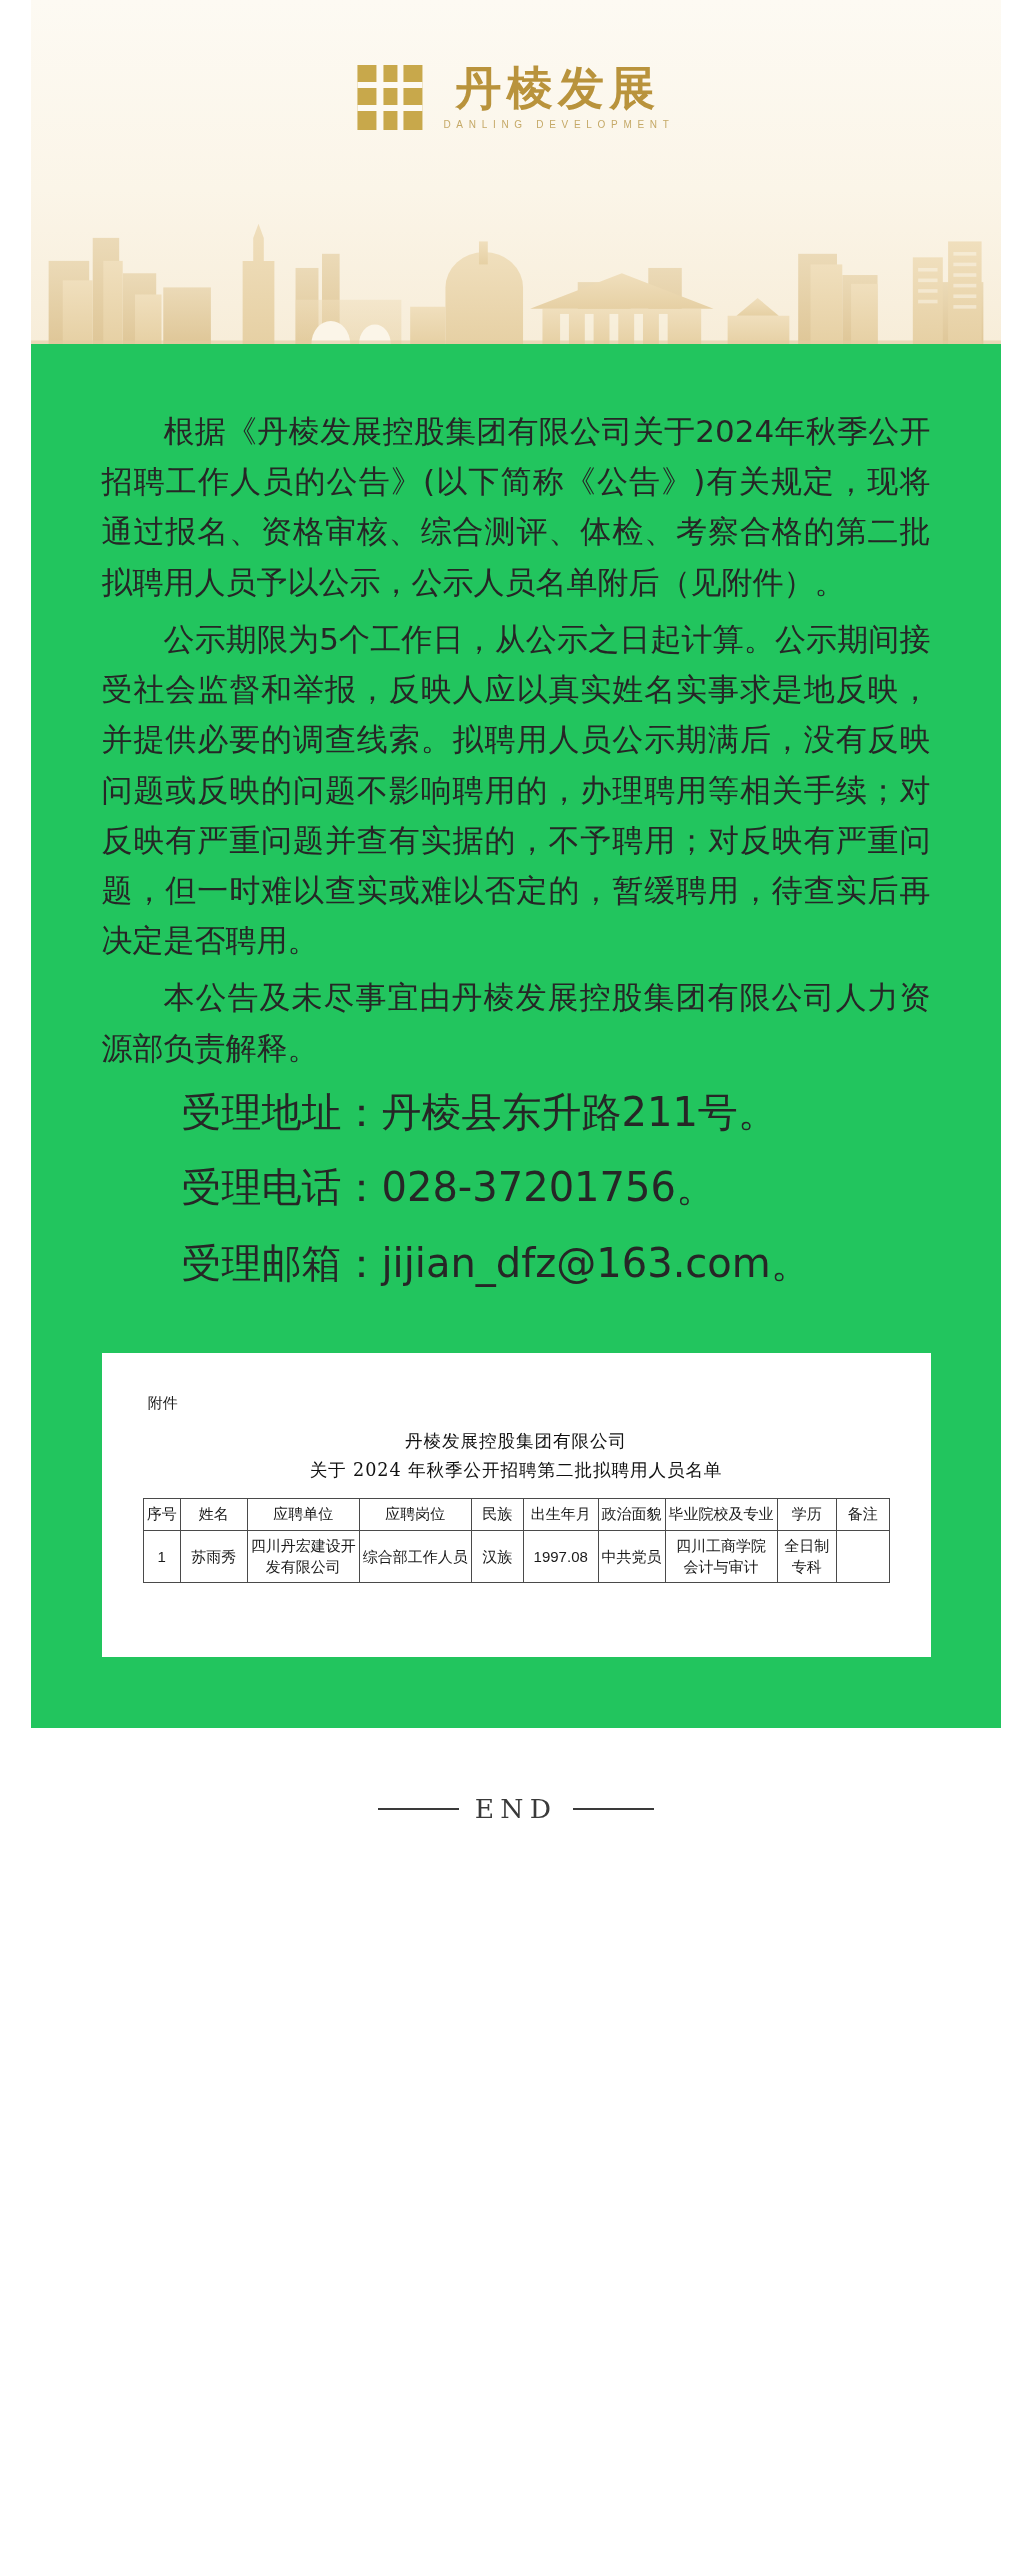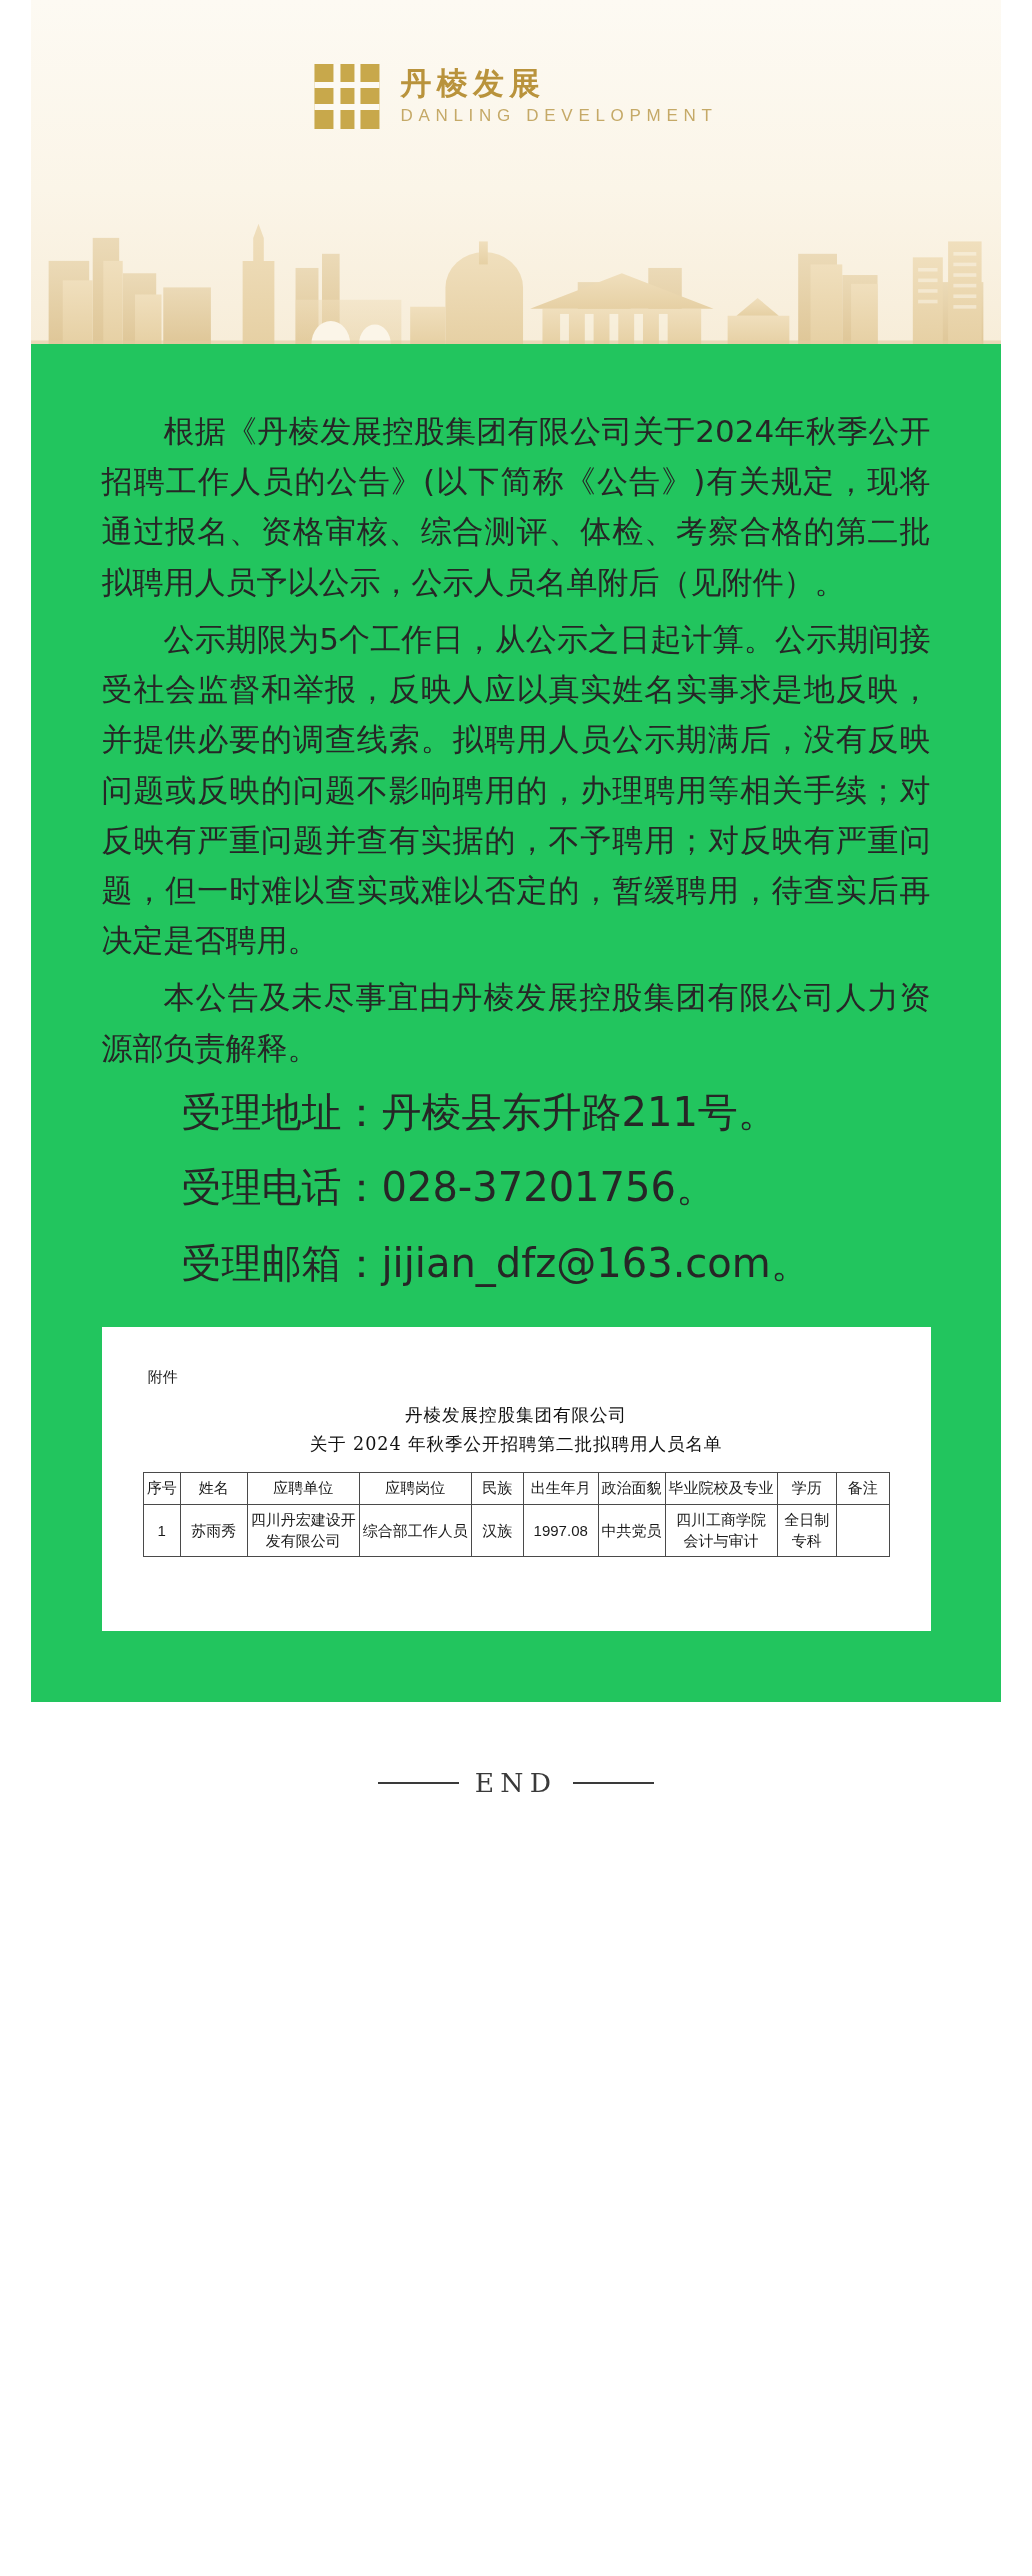--- a/index.html
+++ b/index.html
@@ -64,29 +64,30 @@
   .logo-mark .h1 { left: 0; top: 17.6px; width: 65px; height: 6.2px; }
   .logo-mark .h2 { left: 0; top: 40px; width: 65px; height: 6.2px; }
 
   .logo-text {
     display: flex;
     flex-direction: column;
     justify-content: center;
   }
   .logo-cn {
     font-family: "DejaVu Serif", "Liberation Serif", serif;
-    font-size: 31px;
+    font-size: 46px;
     font-weight: bold;
     letter-spacing: 5.3px;
     color: #b9933c;
     line-height: 1.05;
+    margin-left: 12px;
   }
   .logo-en {
     margin-top: 7px;
-    font-size: 17px;
+    font-size: 10px;
     letter-spacing: 5.7px;
     color: #c5a967;
     text-align: center;
   }
 
   
   .skyline {
     position: absolute;
     left: 0;
     right: 0;
@@ -119,21 +120,21 @@
   .contact-line {
     margin: 0 0 10.6px 0;
     text-indent: 2em;
     font-size: 40px;
     line-height: 1.62;
   }
 
   
   .attachment {
     width: 829px;
-    margin: 32px auto 0 auto;
+    margin: 58px auto 0 auto;
     background: #ffffff;
     padding: 35px 41px 74px 41px;
     box-sizing: border-box;
   }
   .att-label {
     font-family: "DejaVu Serif", "Liberation Serif", serif;
     font-size: 15px;
     color: #1c1c1c;
     margin: 5.3px 0 16px 5.3px;
   }

